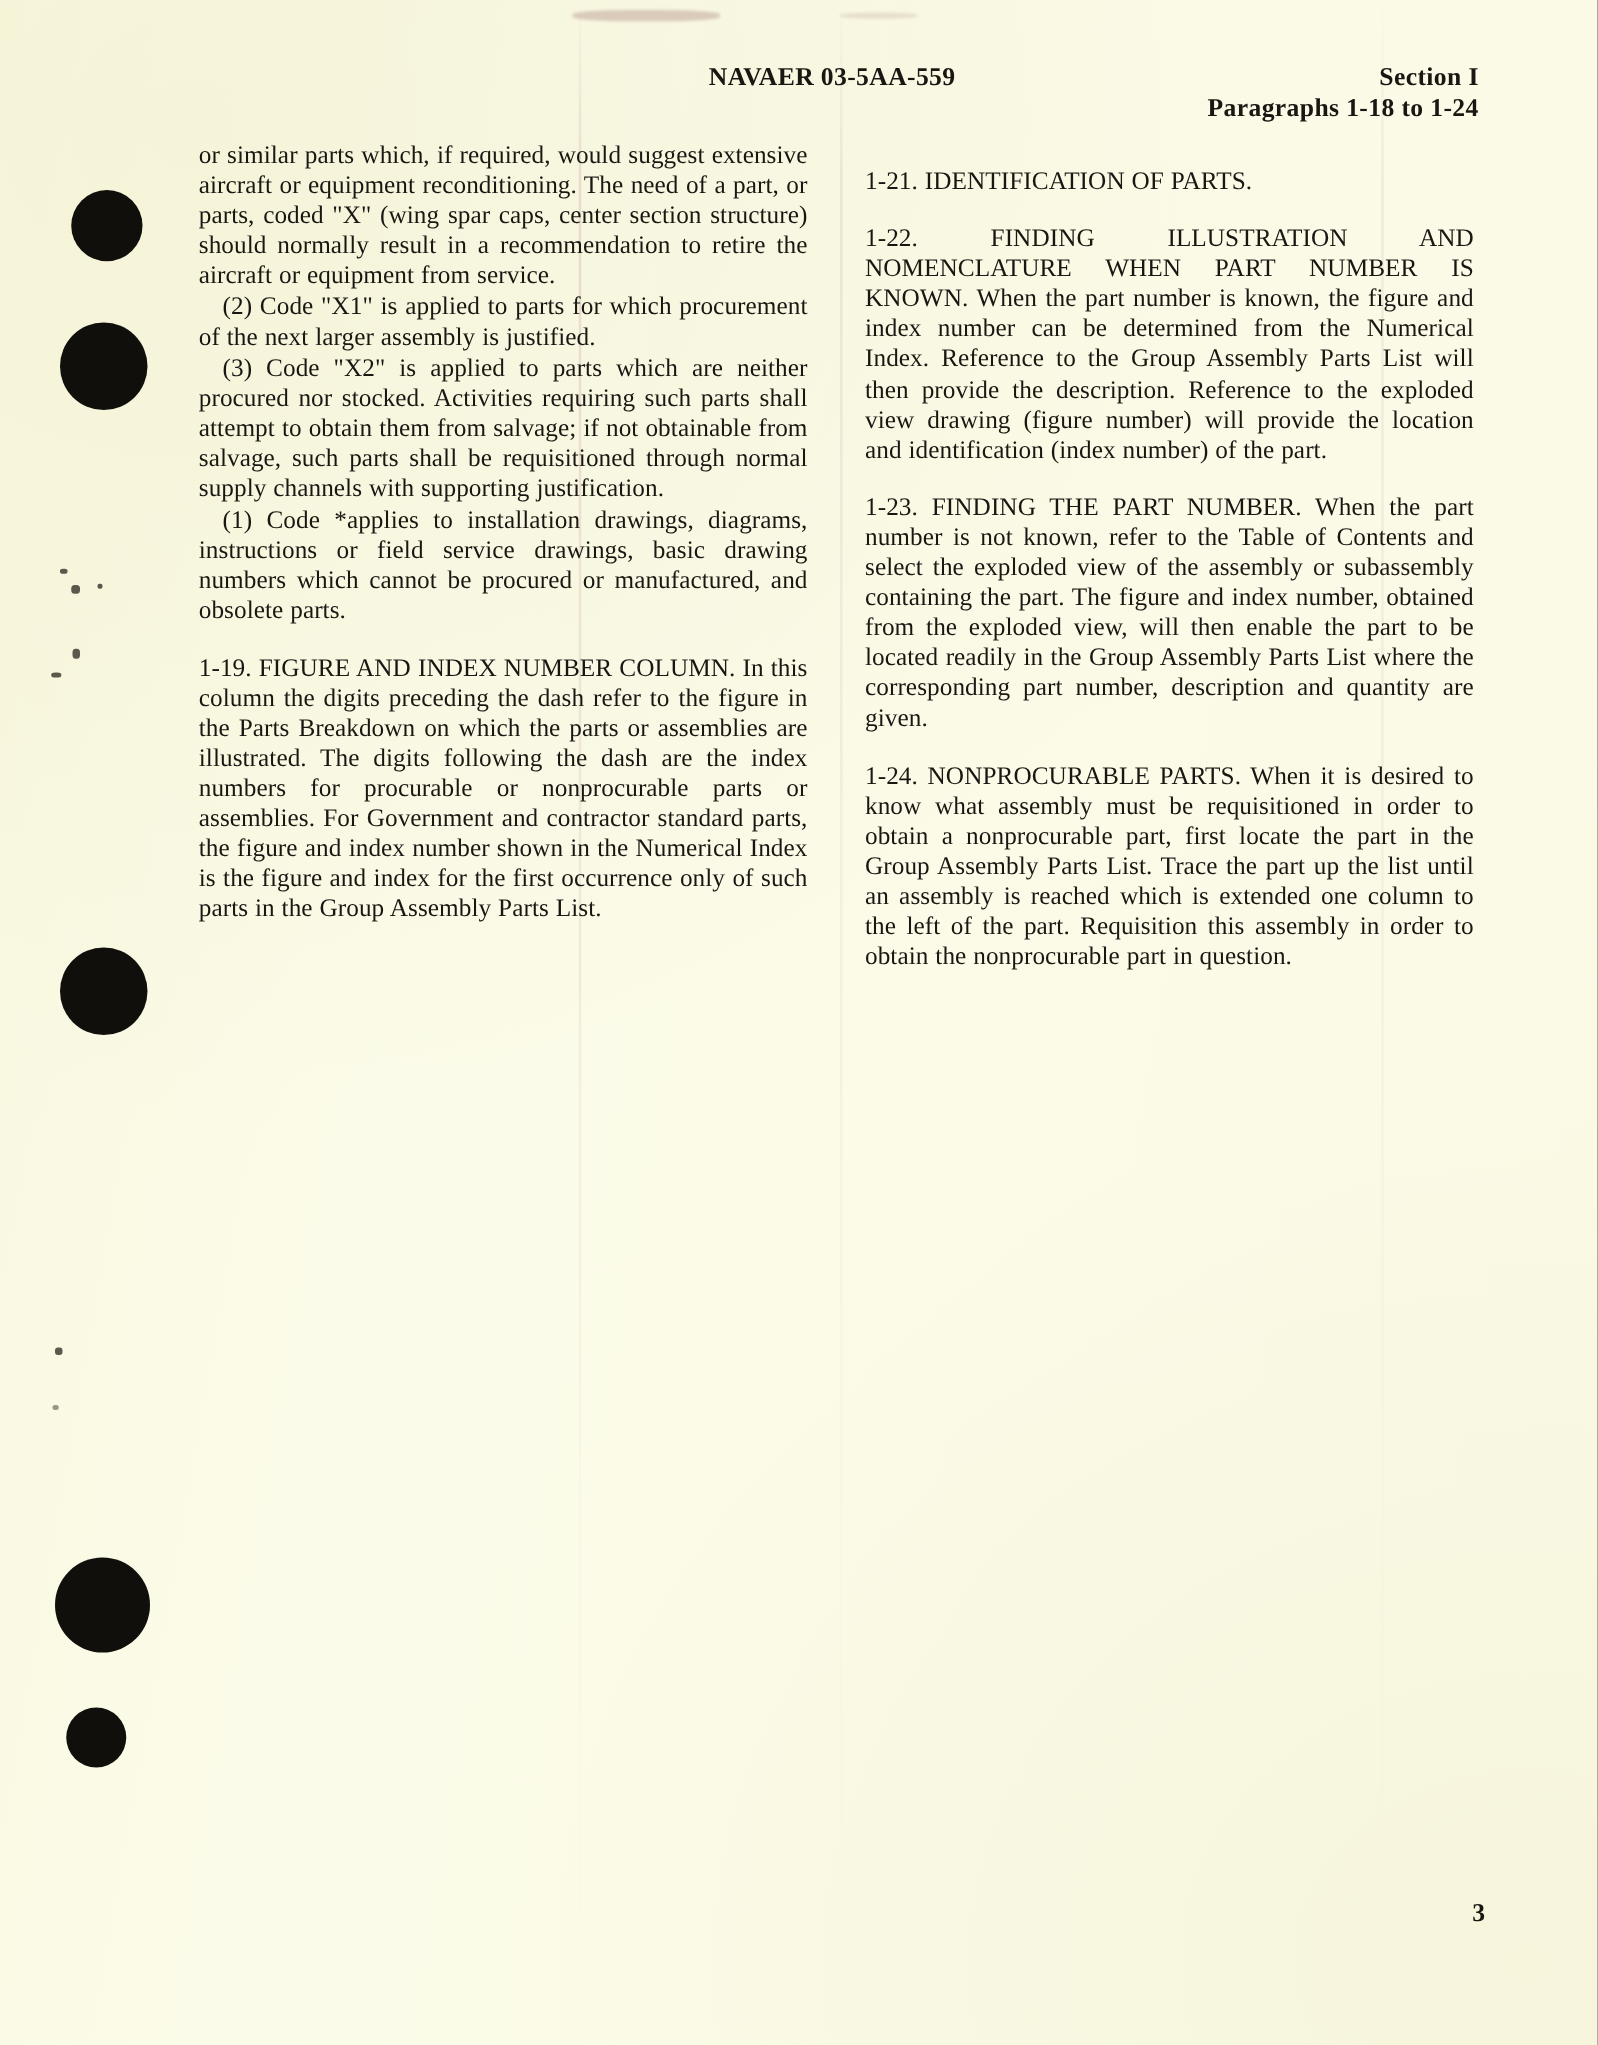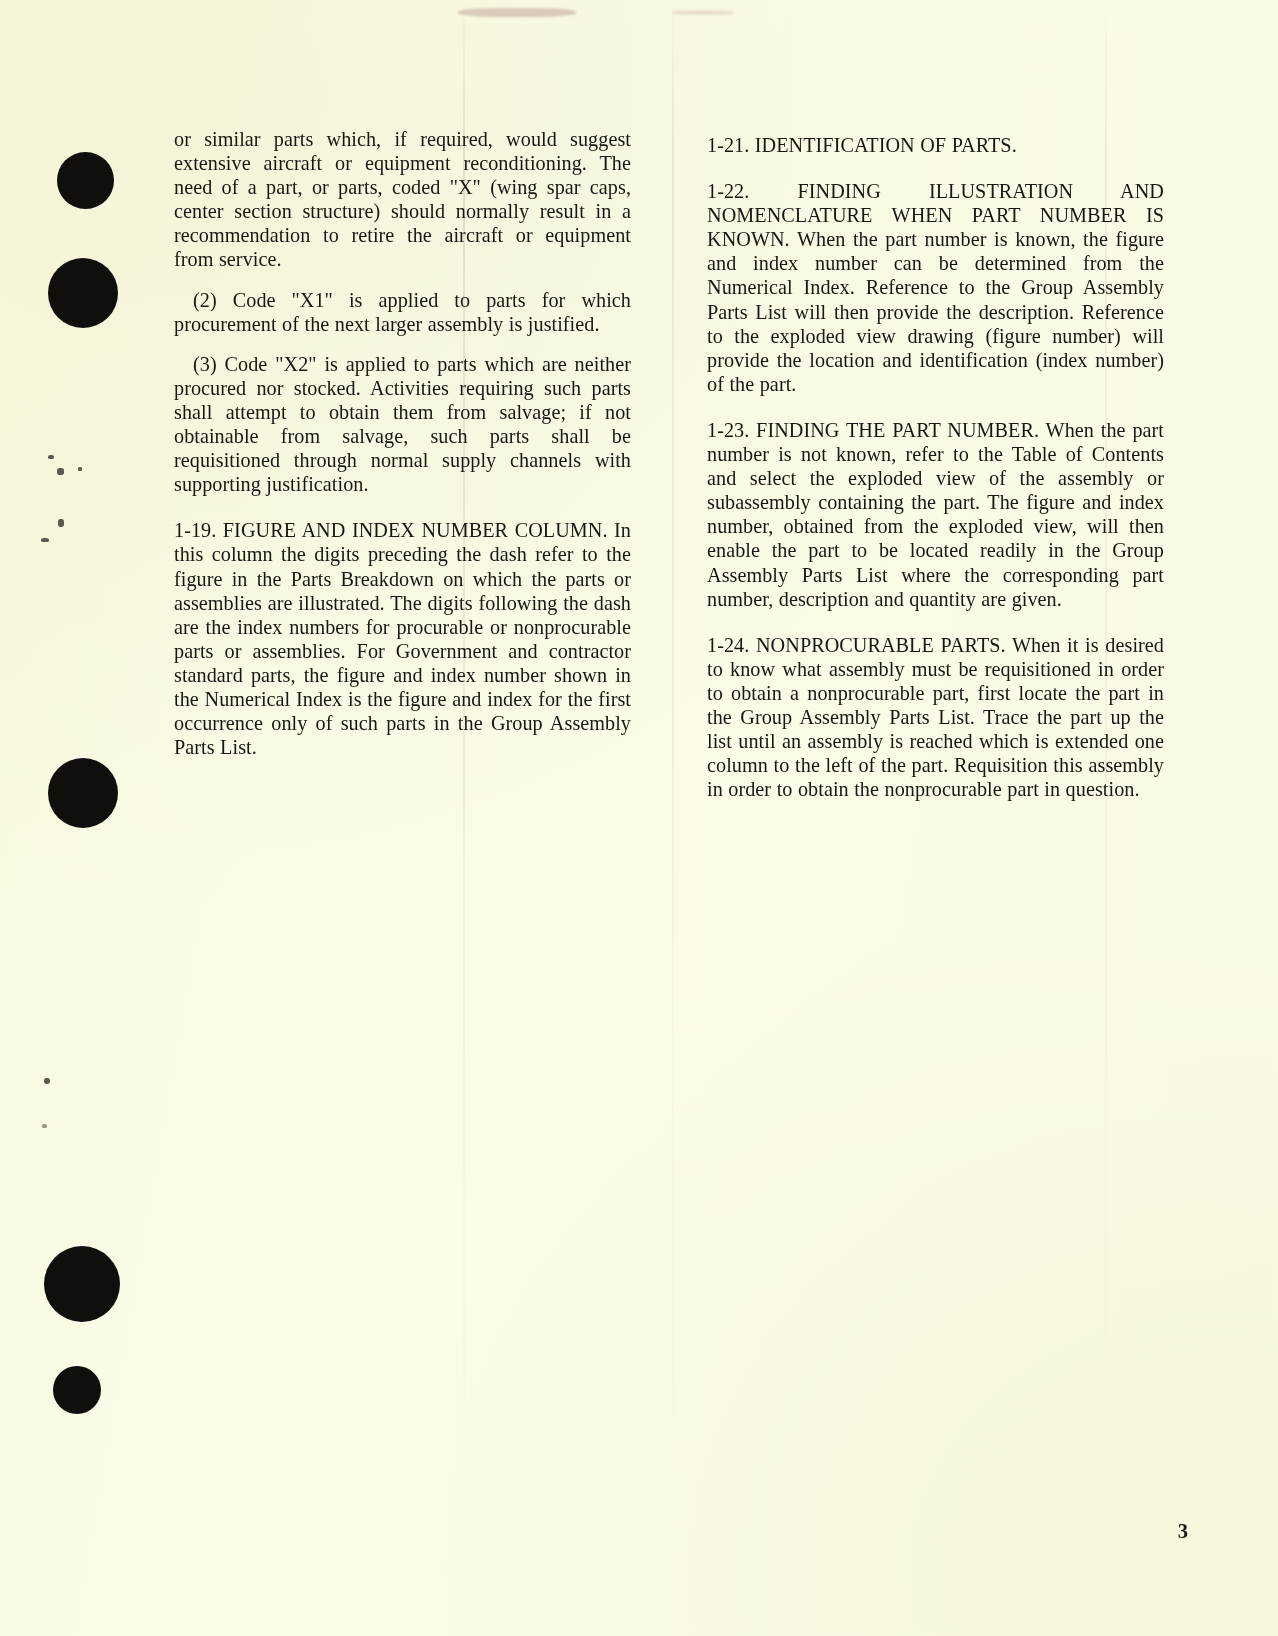--- a/index.html
+++ b/index.html
@@ -84,21 +84,21 @@
     position: absolute;
     top: 111px;
     left: 158px;
     width: 1022px;
     display: flex;
     gap: 44px;
   }
   .col { width: 489px; }
 
   .col p {
-    margin: 16px;
+    margin: 1px;
     font-size: 20.2px;
     line-height: 24.1px;
     text-align: justify;
     text-align-last: left;
     letter-spacing: 0.05px;
     word-spacing: 0.4px;
     -webkit-hyphens: none;
     hyphens: none;
   }
   .col p.indent { text-indent: 19px; }
@@ -135,20 +135,25 @@
 
   <div class="paper-tint"></div>
 
   <div class="scan-seam" style="left:463px;"></div>
   <div class="scan-seam" style="left:672px; opacity:.7;"></div>
   <div class="scan-seam" style="left:1105px; opacity:.6;"></div>
 
   <div class="top-smudge" style="left:458px; top:8px;  width:118px; height:9px;  border-radius:40%;"></div>
   <div class="top-smudge" style="left:672px; top:10px; width:62px;  height:5px;  border-radius:40%; opacity:.55;"></div>
 
+  <div class="runhead">
+    <div class="doc-no">NAVAER 03-5AA-559</div>
+    <div class="sect">Section I</div>
+    <div class="paras">Paragraphs 1-18 to 1-24</div>
+  </div>
 
   <div class="mark soft" style="left:57px;  top:152px;  width:57px;  height:57px;"></div>
   <div class="mark soft" style="left:48px;  top:258px;  width:70px;  height:70px;"></div>
   <div class="mark soft" style="left:48px;  top:758px;  width:70px;  height:70px;"></div>
   <div class="mark soft" style="left:44px;  top:1246px; width:76px;  height:76px;"></div>
   <div class="mark soft" style="left:53px;  top:1366px; width:48px;  height:48px;"></div>
 
   <div class="speck" style="left:48px;  top:455px; width:6px; height:4px;"></div>
   <div class="speck" style="left:57px;  top:468px; width:7px; height:7px;"></div>
   <div class="speck" style="left:78px;  top:467px; width:4px; height:4px;"></div>
@@ -156,20 +161,21 @@
   <div class="speck" style="left:41px;  top:538px; width:8px; height:4px;"></div>
   <div class="speck" style="left:44px;  top:1078px; width:6px; height:6px;"></div>
   <div class="speck" style="left:42px;  top:1124px; width:5px; height:4px; opacity:.5;"></div>
 
   <div class="cols">
 
     <div class="col">
       <p>or similar parts which, if required, would suggest extensive aircraft or equipment reconditioning. The need of a part, or parts, coded "X" (wing spar caps, center section structure) should normally result in a recommendation to retire the aircraft or equipment from service.</p>
       <p class="indent">(2) Code "X1" is applied to parts for which procurement of the next larger assembly is justified.</p>
       <p class="indent">(3) Code "X2" is applied to parts which are neither procured nor stocked. Activities requiring such parts shall attempt to obtain them from salvage; if not obtainable from salvage, such parts shall be requisitioned through normal supply channels with supporting justification.</p>
+      <p class="indent">(1) Code *applies to installation drawings, diagrams, instructions or field service drawings, basic drawing numbers which cannot be procured or manufactured, and obsolete parts.</p>
       <p class="gap">1-19. FIGURE AND INDEX NUMBER COLUMN. In this column the digits preceding the dash refer to the figure in the Parts Breakdown on which the parts or assemblies are illustrated. The digits following the dash are the index numbers for procurable or nonprocurable parts or assemblies. For Government and contractor standard parts, the figure and index number shown in the Numerical Index is the figure and index for the first occurrence only of such parts in the Group Assembly Parts List.</p>
     </div>
 
     <div class="col">
       <p class="gap">1-21. IDENTIFICATION OF PARTS.</p>
       <p class="gap">1-22. FINDING ILLUSTRATION AND NOMENCLATURE WHEN PART NUMBER IS KNOWN. When the part number is known, the figure and index number can be determined from the Numerical Index. Reference to the Group Assembly Parts List will then provide the description. Reference to the exploded view drawing (figure number) will provide the location and identification (index number) of the part.</p>
       <p class="gap">1-23. FINDING THE PART NUMBER. When the part number is not known, refer to the Table of Contents and select the exploded view of the assembly or subassembly containing the part. The figure and index number, obtained from the exploded view, will then enable the part to be located readily in the Group Assembly Parts List where the corresponding part number, description and quantity are given.</p>
       <p class="gap">1-24. NONPROCURABLE PARTS. When it is desired to know what assembly must be requisitioned in order to obtain a nonprocurable part, first locate the part in the Group Assembly Parts List. Trace the part up the list until an assembly is reached which is extended one column to the left of the part. Requisition this assembly in order to obtain the nonprocurable part in question.</p>
     </div>
 

